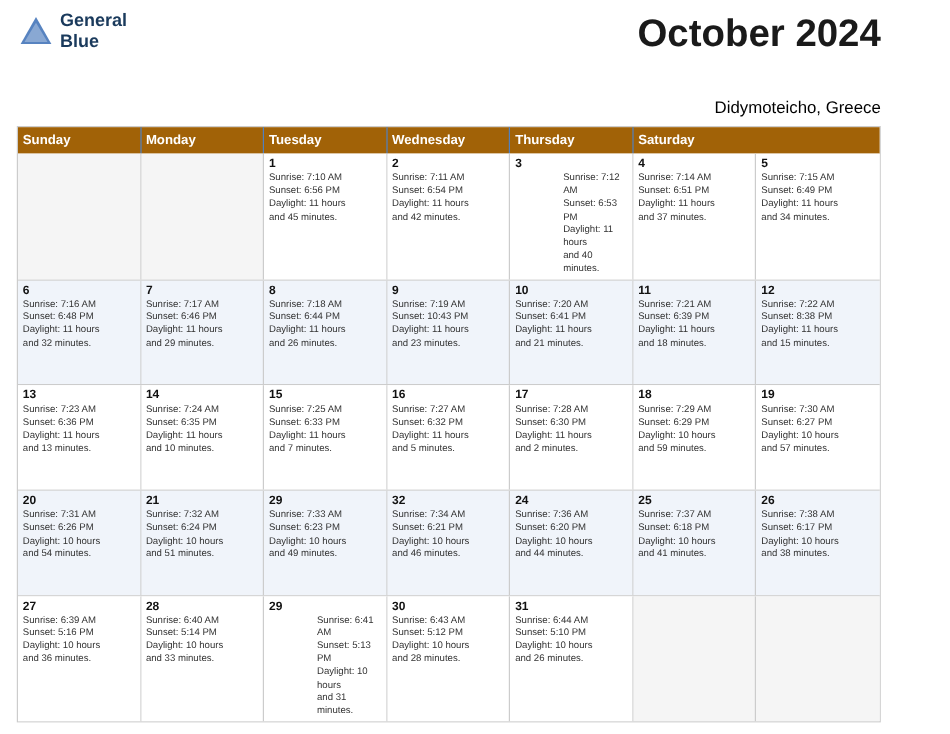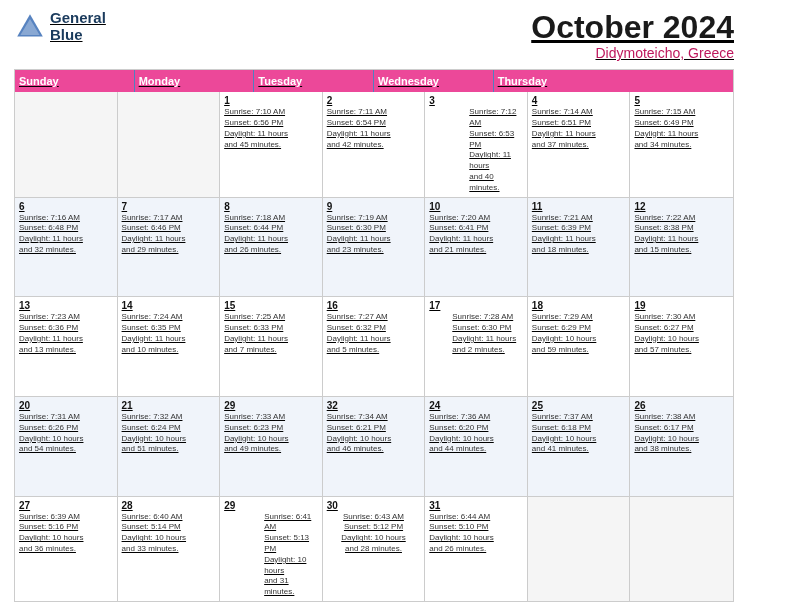--- a/index.html
+++ b/index.html
@@ -10,21 +10,20 @@
       height: 612px;
       overflow: hidden;
     }
     .page {
       width: 748px;
       height: 612px;
       background: #fff;
       display: flex;
       flex-direction: column;
       padding: 10px 14px 10px 14px;
-      text-decoration: underline;
     }
     .header {
       display: flex;
       justify-content: space-between;
       align-items: flex-start;
       margin-bottom: 8px;
     }
     .logo {
       display: flex;
       align-items: center;
@@ -44,32 +43,33 @@
       text-align: right;
     }
     .month-title {
       font-size: 32px;
       font-weight: bold;
       color: #1a1a1a;
       line-height: 1.1;
     }
     .location {
       font-size: 14px;
-      color: #be185d;
+      color: #000000;
+      margin-top: 36px;
     }
     .calendar {
       flex: 1;
       display: flex;
       flex-direction: column;
       border: 1px solid #ccc;
     }
     .cal-header {
       display: grid;
-      grid-template-columns: repeat(6, 1fr);
-      background: #ec4899;
+      grid-template-columns: repeat(7, 1fr);
+      background: #a16207;
     }
     .cal-header-cell {
       color: #fff;
       font-size: 11px;
       font-weight: bold;
       padding: 5px 4px;
       text-align: left;
       border-right: 1px solid #5080c0;
     }
     .cal-header-cell:last-child { border-right: none; }
@@ -130,20 +130,21 @@
     </div>
   </div>
 
   <div class="calendar">
     <div class="cal-header">
     <div class="cal-header-cell">Sunday</div>
         <div class="cal-header-cell">Monday</div>
         <div class="cal-header-cell">Tuesday</div>
         <div class="cal-header-cell">Wednesday</div>
         <div class="cal-header-cell">Thursday</div>
+        <div class="cal-header-cell">Saturday</div>
       </div>
     <div class="cal-body">
     <div class="cal-row">
           <div class="cal-cell empty"></div>
           <div class="cal-cell empty"></div>
           <div class="cal-cell">
             <span class="day-num">1</span>
             <div class="cell-text" style="white-space: pre-line;">Sunrise: 7:10 AM
 Sunset: 6:56 PM
 Daylight: 11 hours
@@ -196,21 +197,21 @@
           <div class="cal-cell alt-row">
             <span class="day-num">8</span>
             <div class="cell-text" style="white-space: pre-line;">Sunrise: 7:18 AM
 Sunset: 6:44 PM
 Daylight: 11 hours
 and 26 minutes.</div>
           </div>
           <div class="cal-cell alt-row">
             <span class="day-num">9</span>
             <div class="cell-text" style="white-space: pre-line;">Sunrise: 7:19 AM
-Sunset: 6:30 PM
+Sunset: 10:43 PM
 Daylight: 11 hours
 and 23 minutes.</div>
           </div>
           <div class="cal-cell alt-row">
             <span class="day-num">10</span>
             <div class="cell-text" style="white-space: pre-line;">Sunrise: 7:20 AM
 Sunset: 6:41 PM
 Daylight: 11 hours
 and 21 minutes.</div>
           </div>
@@ -253,21 +254,21 @@
           </div>
           <div class="cal-cell">
             <span class="day-num">16</span>
             <div class="cell-text" style="white-space: pre-line;">Sunrise: 7:27 AM
 Sunset: 6:32 PM
 Daylight: 11 hours
 and 5 minutes.</div>
           </div>
           <div class="cal-cell">
             <span class="day-num">17</span>
-            <div class="cell-text" style="white-space: pre-line; margin-left: 23px;">Sunrise: 7:28 AM
+            <div class="cell-text" style="white-space: pre-line;">Sunrise: 7:28 AM
 Sunset: 6:30 PM
 Daylight: 11 hours
 and 2 minutes.</div>
           </div>
           <div class="cal-cell">
             <span class="day-num">18</span>
             <div class="cell-text" style="white-space: pre-line;">Sunrise: 7:29 AM
 Sunset: 6:29 PM
 Daylight: 10 hours
 and 59 minutes.</div>
@@ -348,21 +349,21 @@
           </div>
           <div class="cal-cell">
             <span class="day-num">29</span>
             <div class="cell-text" style="white-space: pre-line; margin-left: 40px;">Sunrise: 6:41 AM
 Sunset: 5:13 PM
 Daylight: 10 hours
 and 31 minutes.</div>
           </div>
           <div class="cal-cell">
             <span class="day-num">30</span>
-            <div class="cell-text" style="white-space: pre-line; text-align: center;">Sunrise: 6:43 AM
+            <div class="cell-text" style="white-space: pre-line;">Sunrise: 6:43 AM
 Sunset: 5:12 PM
 Daylight: 10 hours
 and 28 minutes.</div>
           </div>
           <div class="cal-cell">
             <span class="day-num">31</span>
             <div class="cell-text" style="white-space: pre-line;">Sunrise: 6:44 AM
 Sunset: 5:10 PM
 Daylight: 10 hours
 and 26 minutes.</div>

